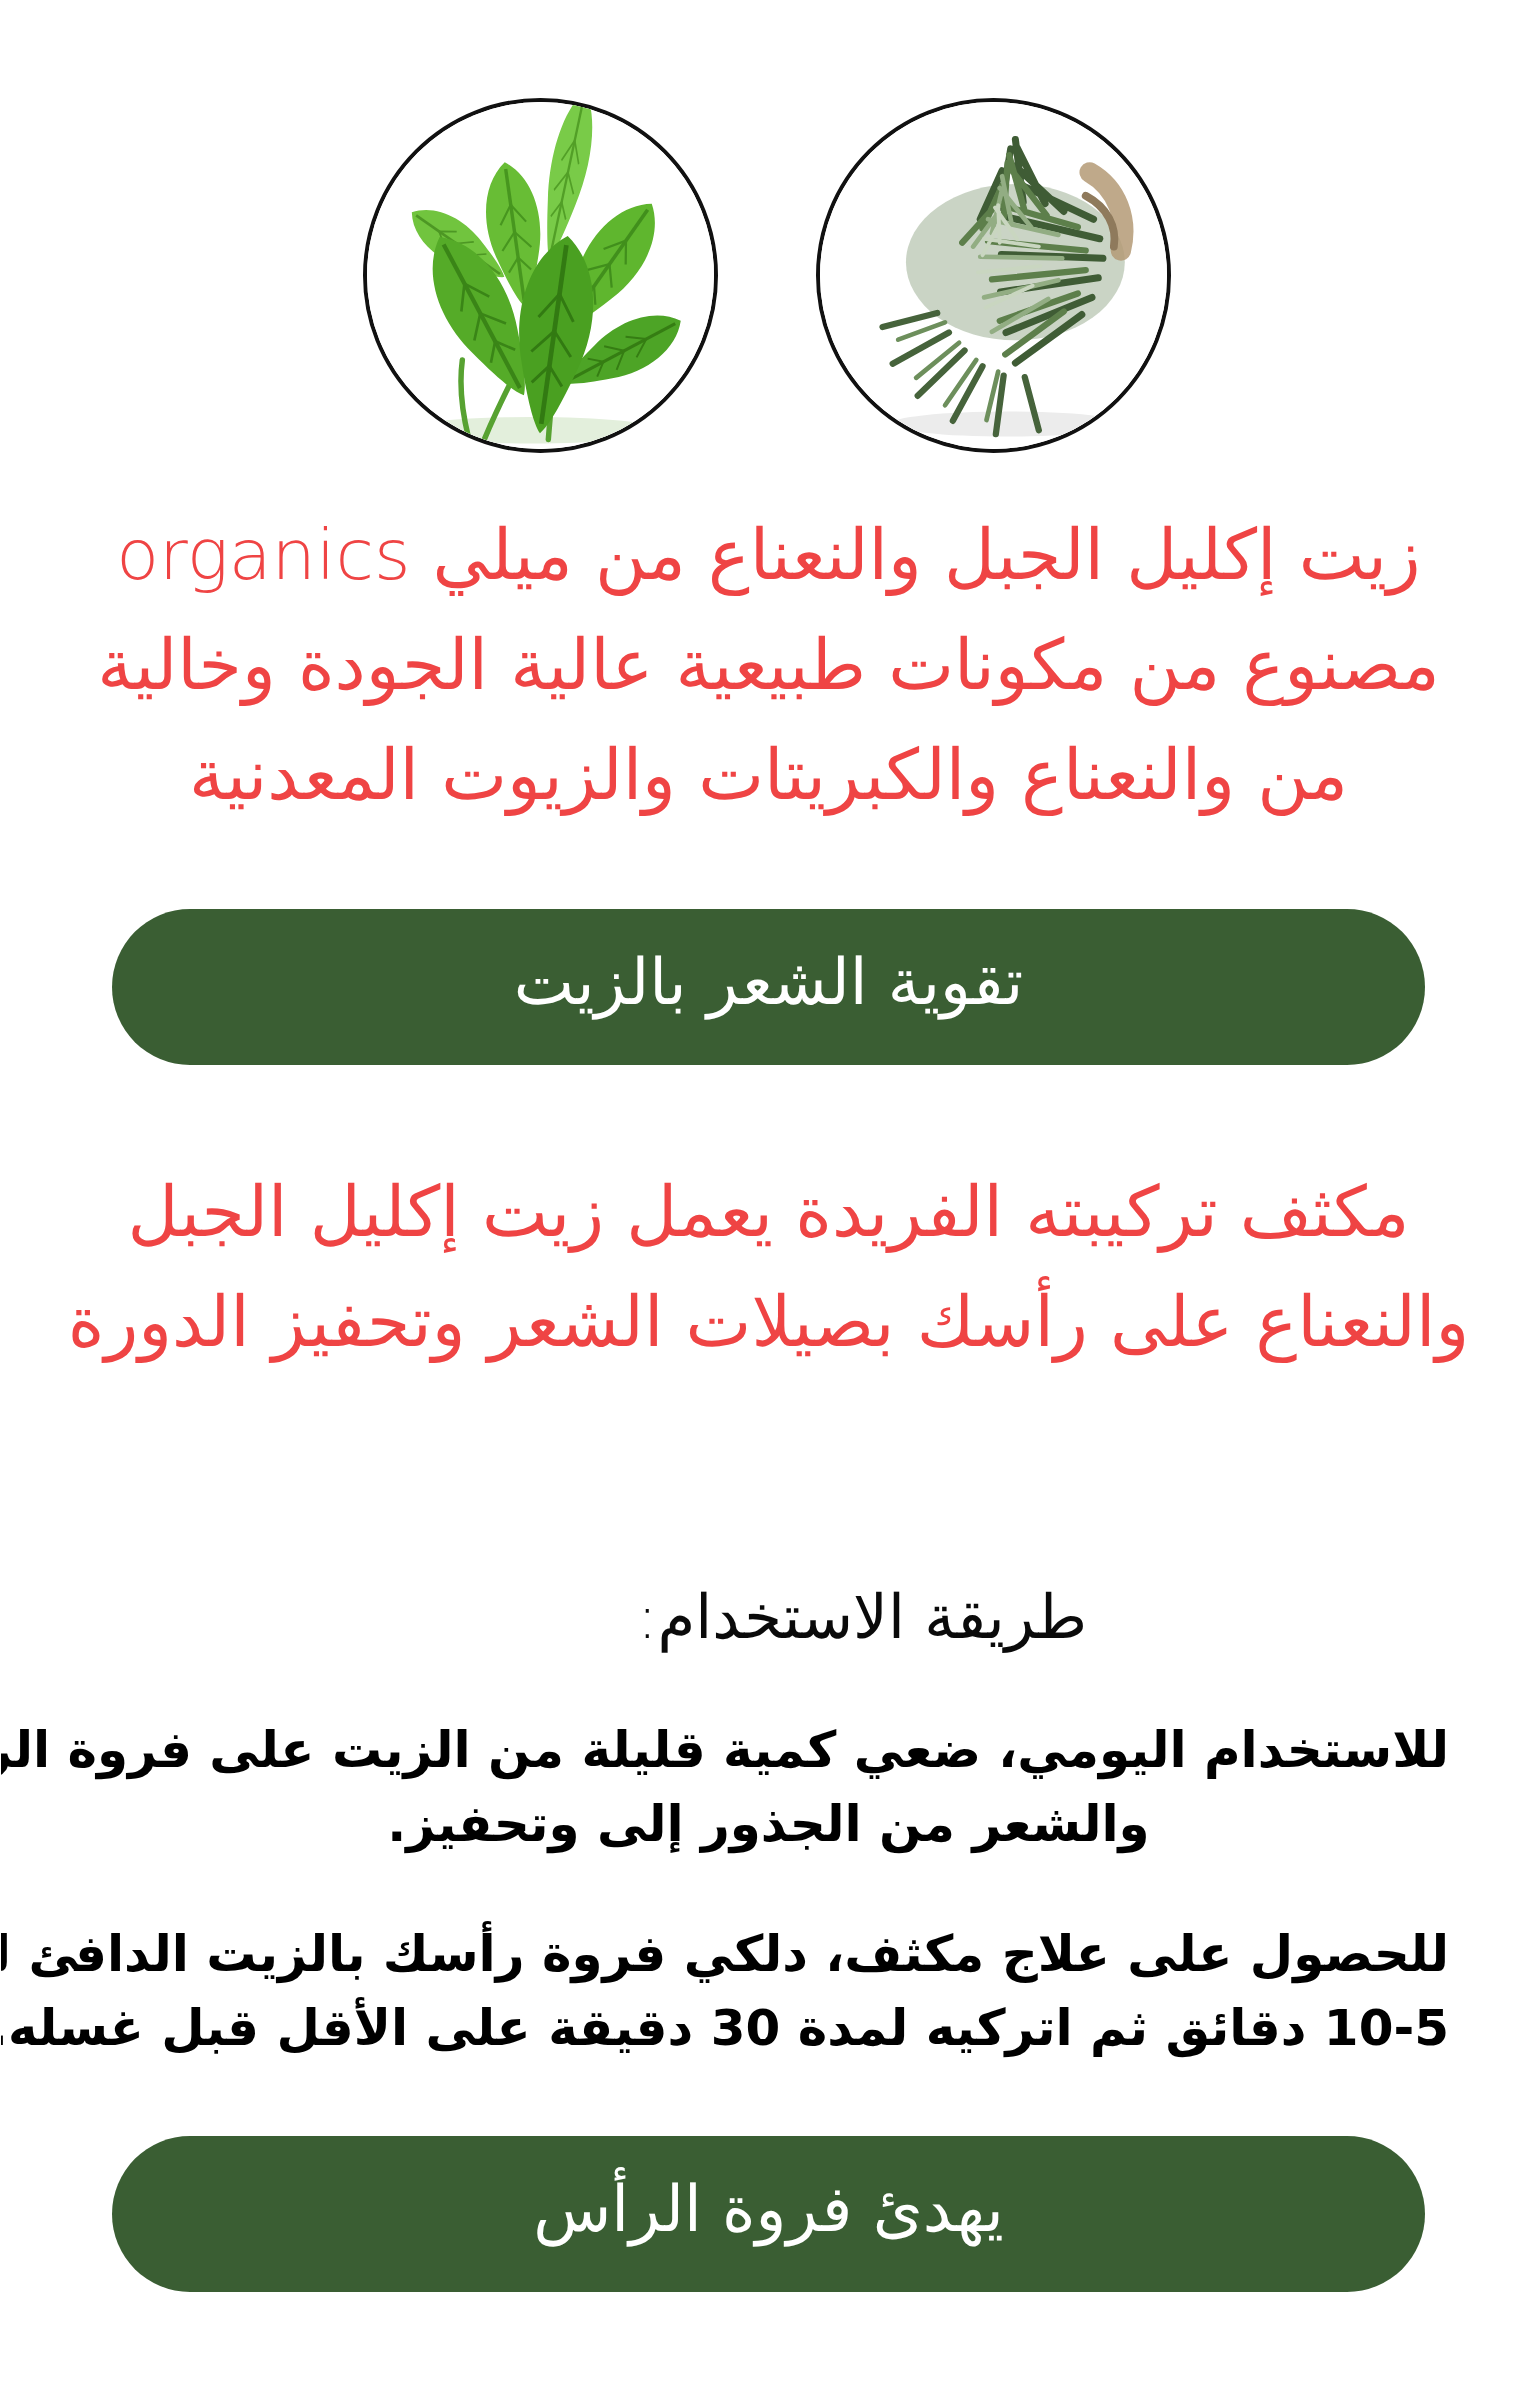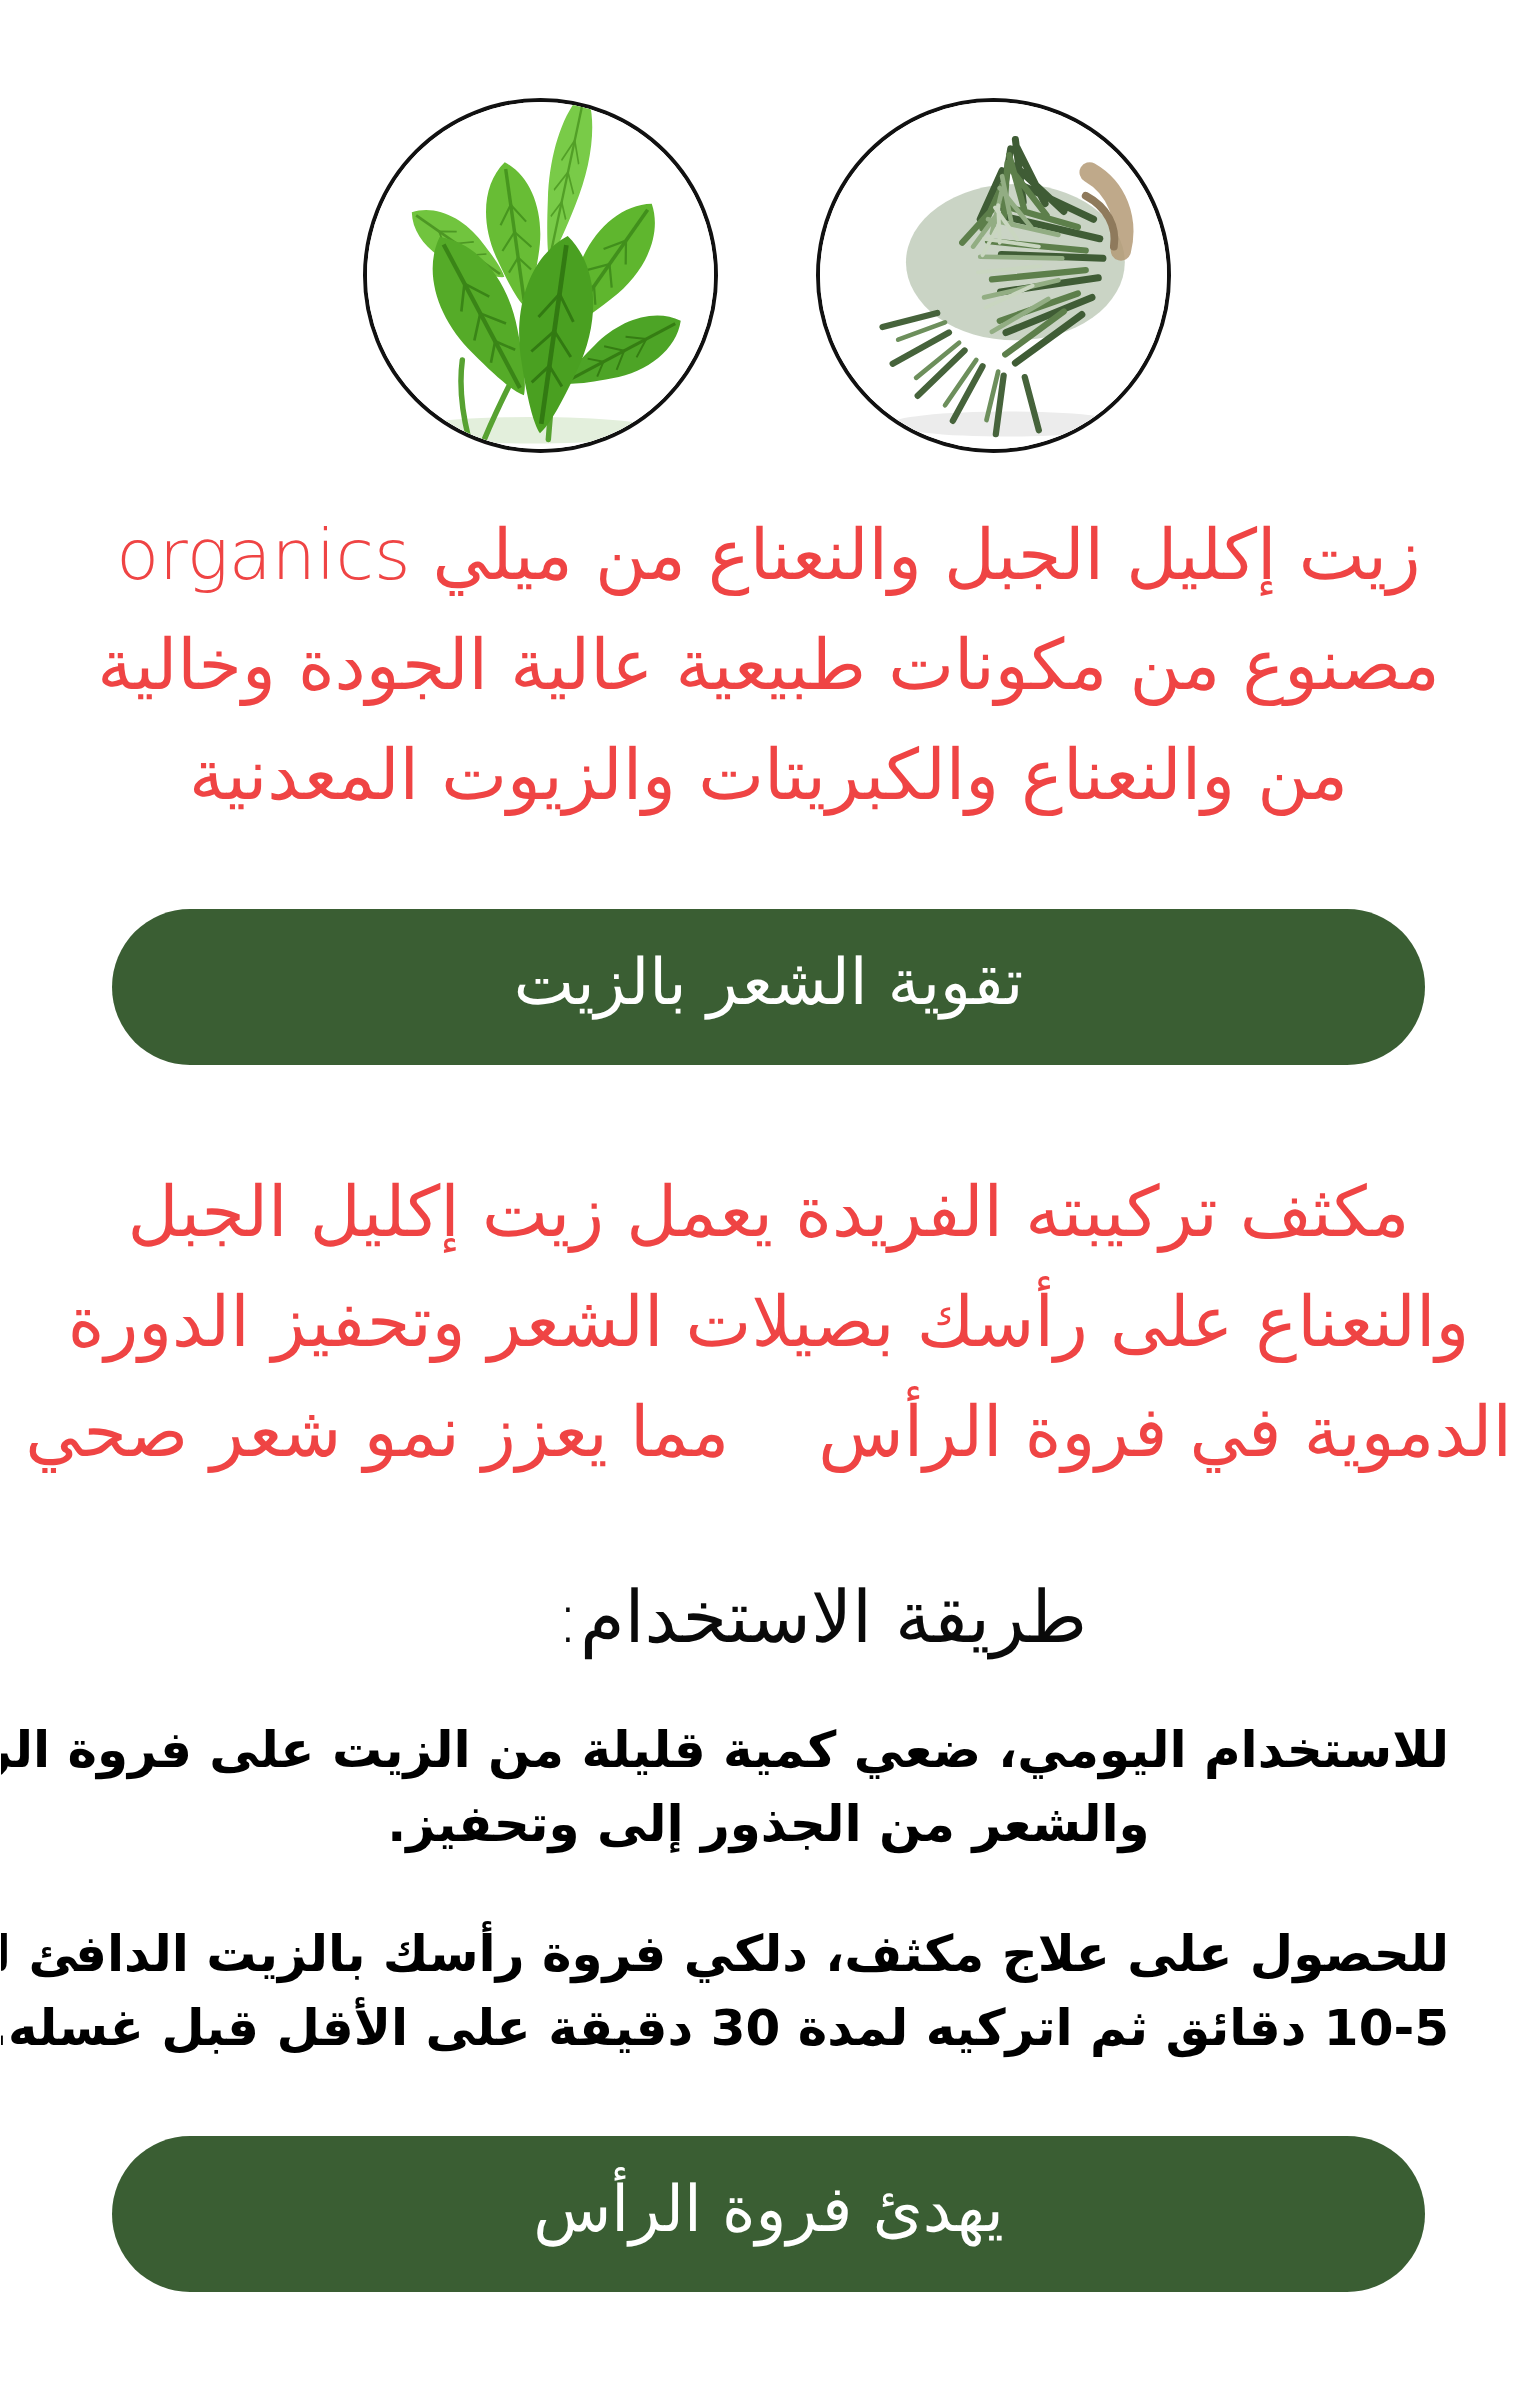--- a/index.html
+++ b/index.html
@@ -27,21 +27,21 @@
     left:112px;width:1313px;height:156px;border-radius:78px;background:#3a5e33;
     display:flex;align-items:center;justify-content:center;
   }
   .pill .pill-label{
     color:#ffffff;font-size:64px;font-weight:300;white-space:pre;line-height:1;
     transform:translateY(-4.8px);
   }
   
   .usage-heading{
     left:0;width:1229px;top:1561px;text-align:right;padding-left:12px;
-    padding-right:142px;box-sizing:border-box;font-size:72px;font-weight:300;
+    padding-right:142px;box-sizing:border-box;font-size:61px;font-weight:300;
     line-height:112px;white-space:pre;
   }
   
   .bold-para{
     left:88px;width:1361px;text-align:center;font-weight:bold;
     font-size:50px;line-height:74px;color:#000000;
   }
   .bold-para .line{white-space:pre;}
 </style>
 </head>
@@ -112,21 +112,20 @@
   <div class="line">من والنعناع والكبريتات والزيوت المعدنية</div>
 </div>
 
 <div class="abs pill" style="top:909px;">
   <div class="pill-label">تقوية الشعر بالزيت</div>
 </div>
 
 <div class="abs light-block" style="top:1157px;">
   <div class="line">مكثف تركيبته الفريدة يعمل زيت إكليل الجبل</div>
   <div class="line">والنعناع على رأسك بصيلات الشعر وتحفيز الدورة</div>
-  <div class="line">الدموية في فروة الرأس    مما يعزز نمو شعر صحي</div>
 </div>
 
 <div class="abs usage-heading">طريقة الاستخدام:</div>
 
 <div class="abs bold-para" style="top:1713px;">
   <div class="line">للاستخدام اليومي، ضعي كمية قليلة من الزيت على فروة الرأس</div>
   <div class="line">والشعر من الجذور إلى وتحفيز.</div>
 </div>
 
 <div class="abs bold-para" style="top:1917px;">

